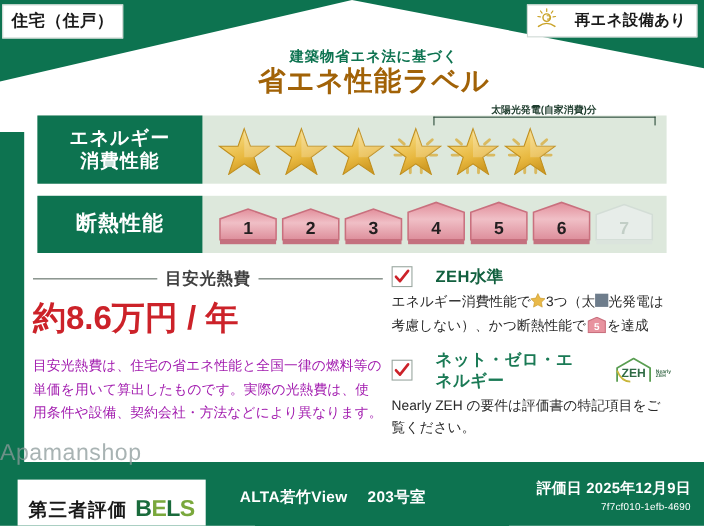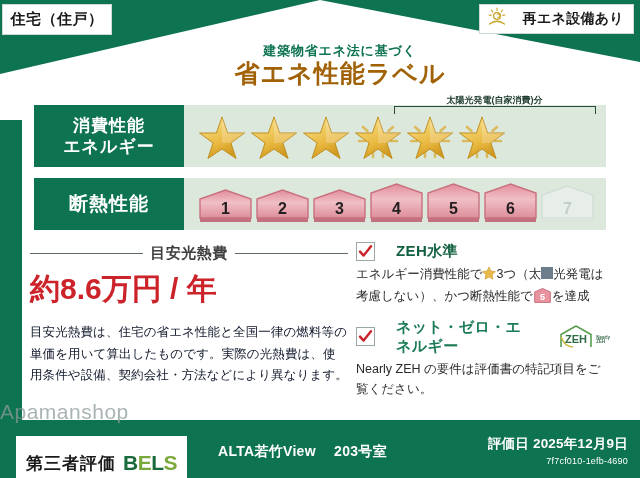--- a/index.html
+++ b/index.html
@@ -91,21 +91,21 @@
   .cost-head{
     display:flex;align-items:center;gap:7px;margin:2px 0 0 0;
   }
   .cost-head .rule{flex:1;height:1px;background:#5d6b63;}
   .cost-head .t{font-size:15px;font-weight:bold;color:#404040;letter-spacing:.5px;}
   .cost-val{
     font-size:30px;font-weight:bold;color:#cc2229;
     margin-top:6px;letter-spacing:0px;
   }
   .cost-note{
-    margin-top:12px;font-size:12.5px;line-height:1.72;color:#0f172a;
+    margin-top:12px;font-size:12.5px;line-height:1.72;color:#a21caf;
     letter-spacing:.1px;
   }
   
   .zitem{margin-bottom:4px;}
   .zhead{display:flex;align-items:center;gap:21px;}
   .chk{
     width:17px;height:17px;border:1px solid #9aa7a0;background:#fff;
     position:relative;flex:none;
   }
   .chk svg{position:absolute;left:1px;top:1px;}
@@ -183,22 +183,22 @@
   </div>
 
   <div class="card">
     <div class="card-inner">
 
       <div class="h-sub">建築物省エネ法に基づく</div>
       <div class="h-main">省エネ性能ラベル</div>
 
       <div class="metric-row r1">
         <div class="metric-label">
+          <span>エネルギー</span>
           <span>消費性能</span>
-          <span>エネルギー</span>
         </div>
         <div class="stars-wrap">
           <div class="solar-note">太陽光発電(自家消費)分</div>
           <div class="solar-bracket"></div>
           <div class="stars" id="stars-container">
               <span><svg width="48" height="48" viewBox="0 0 48 48">
       <defs>
         <linearGradient id="sg0" x1="0" y1="0" x2="0.4" y2="1">
           <stop offset="0%" stop-color="#fbe9a8"></stop>
           <stop offset="35%" stop-color="#f2cf6a"></stop>

